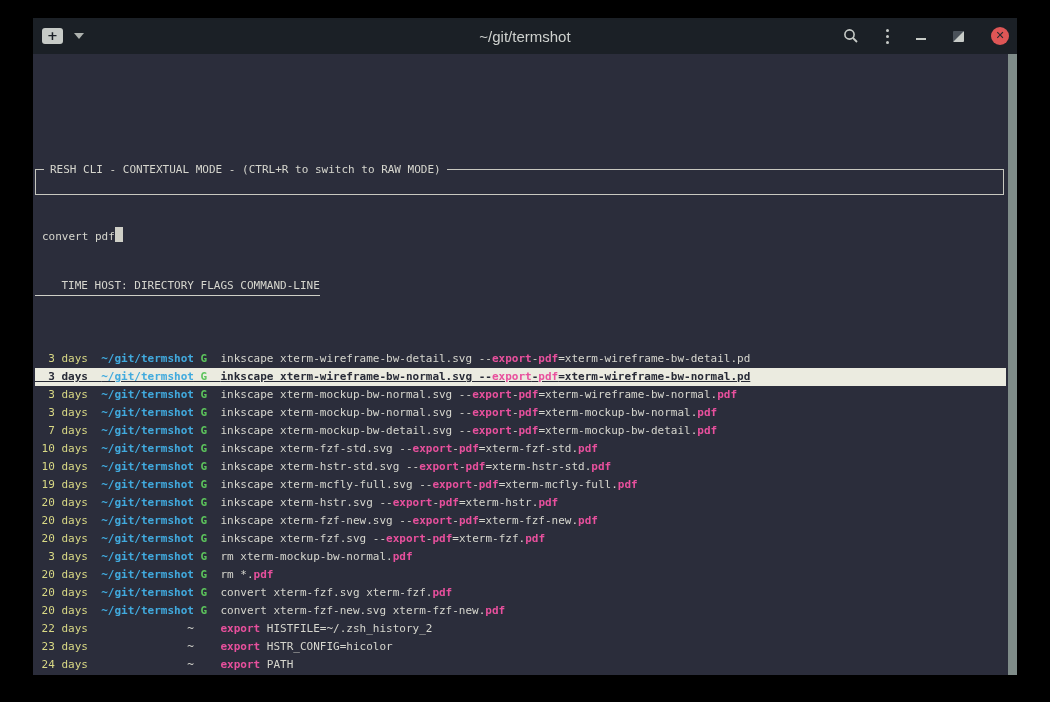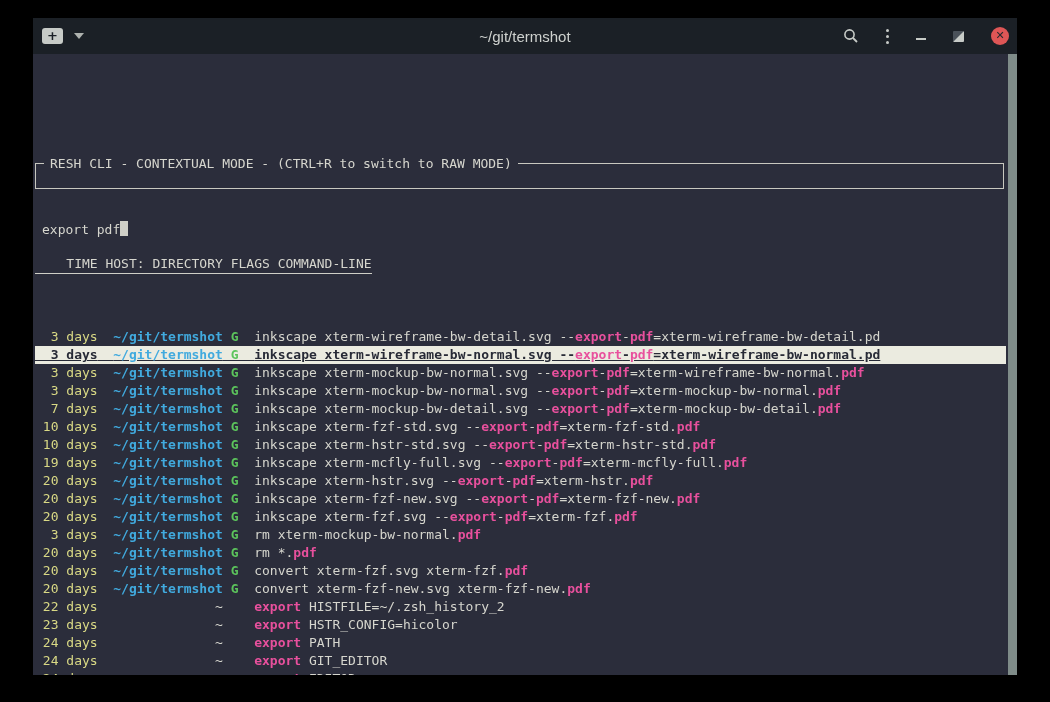--- a/index.html
+++ b/index.html
@@ -22,30 +22,30 @@
   .kebab{display:flex;flex-direction:column;gap:3px;}
   .kebab i{width:3px;height:3px;border-radius:50%;background:#c7cbc7;}
   .minbar{width:10px;height:2px;background:#c7cbc7;margin-top:6px;}
   .restore{width:11px;height:11px;background:linear-gradient(135deg,#4a5159 48%,#c7cbc7 52%);border-radius:1px;}
   .closebtn{width:18px;height:18px;border-radius:50%;background:#de5656;display:flex;
             align-items:center;justify-content:center;color:#25292e;font-size:11px;font-weight:bold;
             font-family:"DejaVu Sans",sans-serif;line-height:18px;}
 
   
   .term{position:relative;height:621px;background:#2b2d3b;color:#d6d6ce;
-        font-size:13px;line-height:18px;white-space:pre;overflow:hidden;
-        padding:5px 0 0 2px;box-sizing:border-box;}
+        font-size:11px;line-height:18px;white-space:pre;overflow:hidden;
+        padding:11px 0 0 2px;box-sizing:border-box;}
   .content{margin-right:11px;}
 
   .sbox{position:relative;border:1px solid #c8c8c0;margin:14px 2px 0 0;
         padding:3px 6px 3px 6px;height:18px;}
   .sbox-title{position:absolute;top:-9px;left:8px;background:#2b2d3b;padding:0 6px;}
   .cursor{display:inline-block;width:8px;height:15px;background:#cfcfc7;vertical-align:-2px;}
 
-  .hdr{margin-top:12px;height:19px;}
+  .hdr{margin-top:28px;height:19px;}
   .hdr-inner{display:inline-block;border-bottom:1px solid #cfcfc7;height:18px;box-sizing:content-box;}
 
   .row{height:18px;}
   .time{color:#d9d985;}
   .dir{color:#41aade;font-weight:bold;}
   .flag{color:#5cc45c;font-weight:bold;}
   .match{color:#e8509d;font-weight:bold;}
   .row.selected{background:#ebebe0;color:#272a36;font-weight:bold;text-decoration:underline;}
   .row.selected .time{color:#272a36;}
 
@@ -81,21 +81,21 @@
         <span class="restore"></span>
         <span class="closebtn">✕</span>
       </div>
     </div>
 
     <div class="term">
       <div class="content">
 
         <div class="sbox">
           <span class="sbox-title">RESH CLI - CONTEXTUAL MODE - (CTRL+R to switch to RAW MODE)</span>
-          <div class="sbox-input"><span>export pdf</span><span class="cursor"></span></div>
+          <div class="sbox-input"><span>convert pdf</span><span class="cursor"></span></div>
         </div>
 
         <div class="hdr"><span class="hdr-inner" id="hdr-inner">    TIME HOST: DIRECTORY FLAGS COMMAND-LINE</span></div>
 
         <div id="rows"><div class="row"><span class="time">  3 days</span><span>  </span><span class="dir">~/git/termshot</span><span class="flag"> G  </span><span>inkscape xterm-wireframe-bw-detail.svg --</span><span class="match">export</span><span>-</span><span class="match">pdf</span><span>=xterm-wireframe-bw-detail.pd</span></div><div class="row selected"><span class="time">  3 days</span><span>  </span><span class="dir">~/git/termshot</span><span class="flag"> G  </span><span>inkscape xterm-wireframe-bw-normal.svg --</span><span class="match">export</span><span>-</span><span class="match">pdf</span><span>=xterm-wireframe-bw-normal.pd</span></div><div class="row"><span class="time">  3 days</span><span>  </span><span class="dir">~/git/termshot</span><span class="flag"> G  </span><span>inkscape xterm-mockup-bw-normal.svg --</span><span class="match">export</span><span>-</span><span class="match">pdf</span><span>=xterm-wireframe-bw-normal.</span><span class="match">pdf</span></div><div class="row"><span class="time">  3 days</span><span>  </span><span class="dir">~/git/termshot</span><span class="flag"> G  </span><span>inkscape xterm-mockup-bw-normal.svg --</span><span class="match">export</span><span>-</span><span class="match">pdf</span><span>=xterm-mockup-bw-normal.</span><span class="match">pdf</span></div><div class="row"><span class="time">  7 days</span><span>  </span><span class="dir">~/git/termshot</span><span class="flag"> G  </span><span>inkscape xterm-mockup-bw-detail.svg --</span><span class="match">export</span><span>-</span><span class="match">pdf</span><span>=xterm-mockup-bw-detail.</span><span class="match">pdf</span></div><div class="row"><span class="time"> 10 days</span><span>  </span><span class="dir">~/git/termshot</span><span class="flag"> G  </span><span>inkscape xterm-fzf-std.svg --</span><span class="match">export</span><span>-</span><span class="match">pdf</span><span>=xterm-fzf-std.</span><span class="match">pdf</span></div><div class="row"><span class="time"> 10 days</span><span>  </span><span class="dir">~/git/termshot</span><span class="flag"> G  </span><span>inkscape xterm-hstr-std.svg --</span><span class="match">export</span><span>-</span><span class="match">pdf</span><span>=xterm-hstr-std.</span><span class="match">pdf</span></div><div class="row"><span class="time"> 19 days</span><span>  </span><span class="dir">~/git/termshot</span><span class="flag"> G  </span><span>inkscape xterm-mcfly-full.svg --</span><span class="match">export</span><span>-</span><span class="match">pdf</span><span>=xterm-mcfly-full.</span><span class="match">pdf</span></div><div class="row"><span class="time"> 20 days</span><span>  </span><span class="dir">~/git/termshot</span><span class="flag"> G  </span><span>inkscape xterm-hstr.svg --</span><span class="match">export</span><span>-</span><span class="match">pdf</span><span>=xterm-hstr.</span><span class="match">pdf</span></div><div class="row"><span class="time"> 20 days</span><span>  </span><span class="dir">~/git/termshot</span><span class="flag"> G  </span><span>inkscape xterm-fzf-new.svg --</span><span class="match">export</span><span>-</span><span class="match">pdf</span><span>=xterm-fzf-new.</span><span class="match">pdf</span></div><div class="row"><span class="time"> 20 days</span><span>  </span><span class="dir">~/git/termshot</span><span class="flag"> G  </span><span>inkscape xterm-fzf.svg --</span><span class="match">export</span><span>-</span><span class="match">pdf</span><span>=xterm-fzf.</span><span class="match">pdf</span></div><div class="row"><span class="time">  3 days</span><span>  </span><span class="dir">~/git/termshot</span><span class="flag"> G  </span><span>rm xterm-mockup-bw-normal.</span><span class="match">pdf</span></div><div class="row"><span class="time"> 20 days</span><span>  </span><span class="dir">~/git/termshot</span><span class="flag"> G  </span><span>rm *.</span><span class="match">pdf</span></div><div class="row"><span class="time"> 20 days</span><span>  </span><span class="dir">~/git/termshot</span><span class="flag"> G  </span><span>convert xterm-fzf.svg xterm-fzf.</span><span class="match">pdf</span></div><div class="row"><span class="time"> 20 days</span><span>  </span><span class="dir">~/git/termshot</span><span class="flag"> G  </span><span>convert xterm-fzf-new.svg xterm-fzf-new.</span><span class="match">pdf</span></div><div class="row"><span class="time"> 22 days</span><span>               </span><span>~</span><span class="flag">    </span><span class="match">export</span><span> HISTFILE=~/.zsh_history_2</span></div><div class="row"><span class="time"> 23 days</span><span>               </span><span>~</span><span class="flag">    </span><span class="match">export</span><span> HSTR_CONFIG=hicolor</span></div><div class="row"><span class="time"> 24 days</span><span>               </span><span>~</span><span class="flag">    </span><span class="match">export</span><span> PATH</span></div><div class="row"><span class="time"> 24 days</span><span>               </span><span>~</span><span class="flag">    </span><span class="match">export</span><span> GIT_EDITOR</span></div><div class="row"><span class="time"> 24 days</span><span>               </span><span>~</span><span class="flag">    </span><span class="match">export</span><span> EDITOR</span></div></div>
 
         
 
         
       </div>

